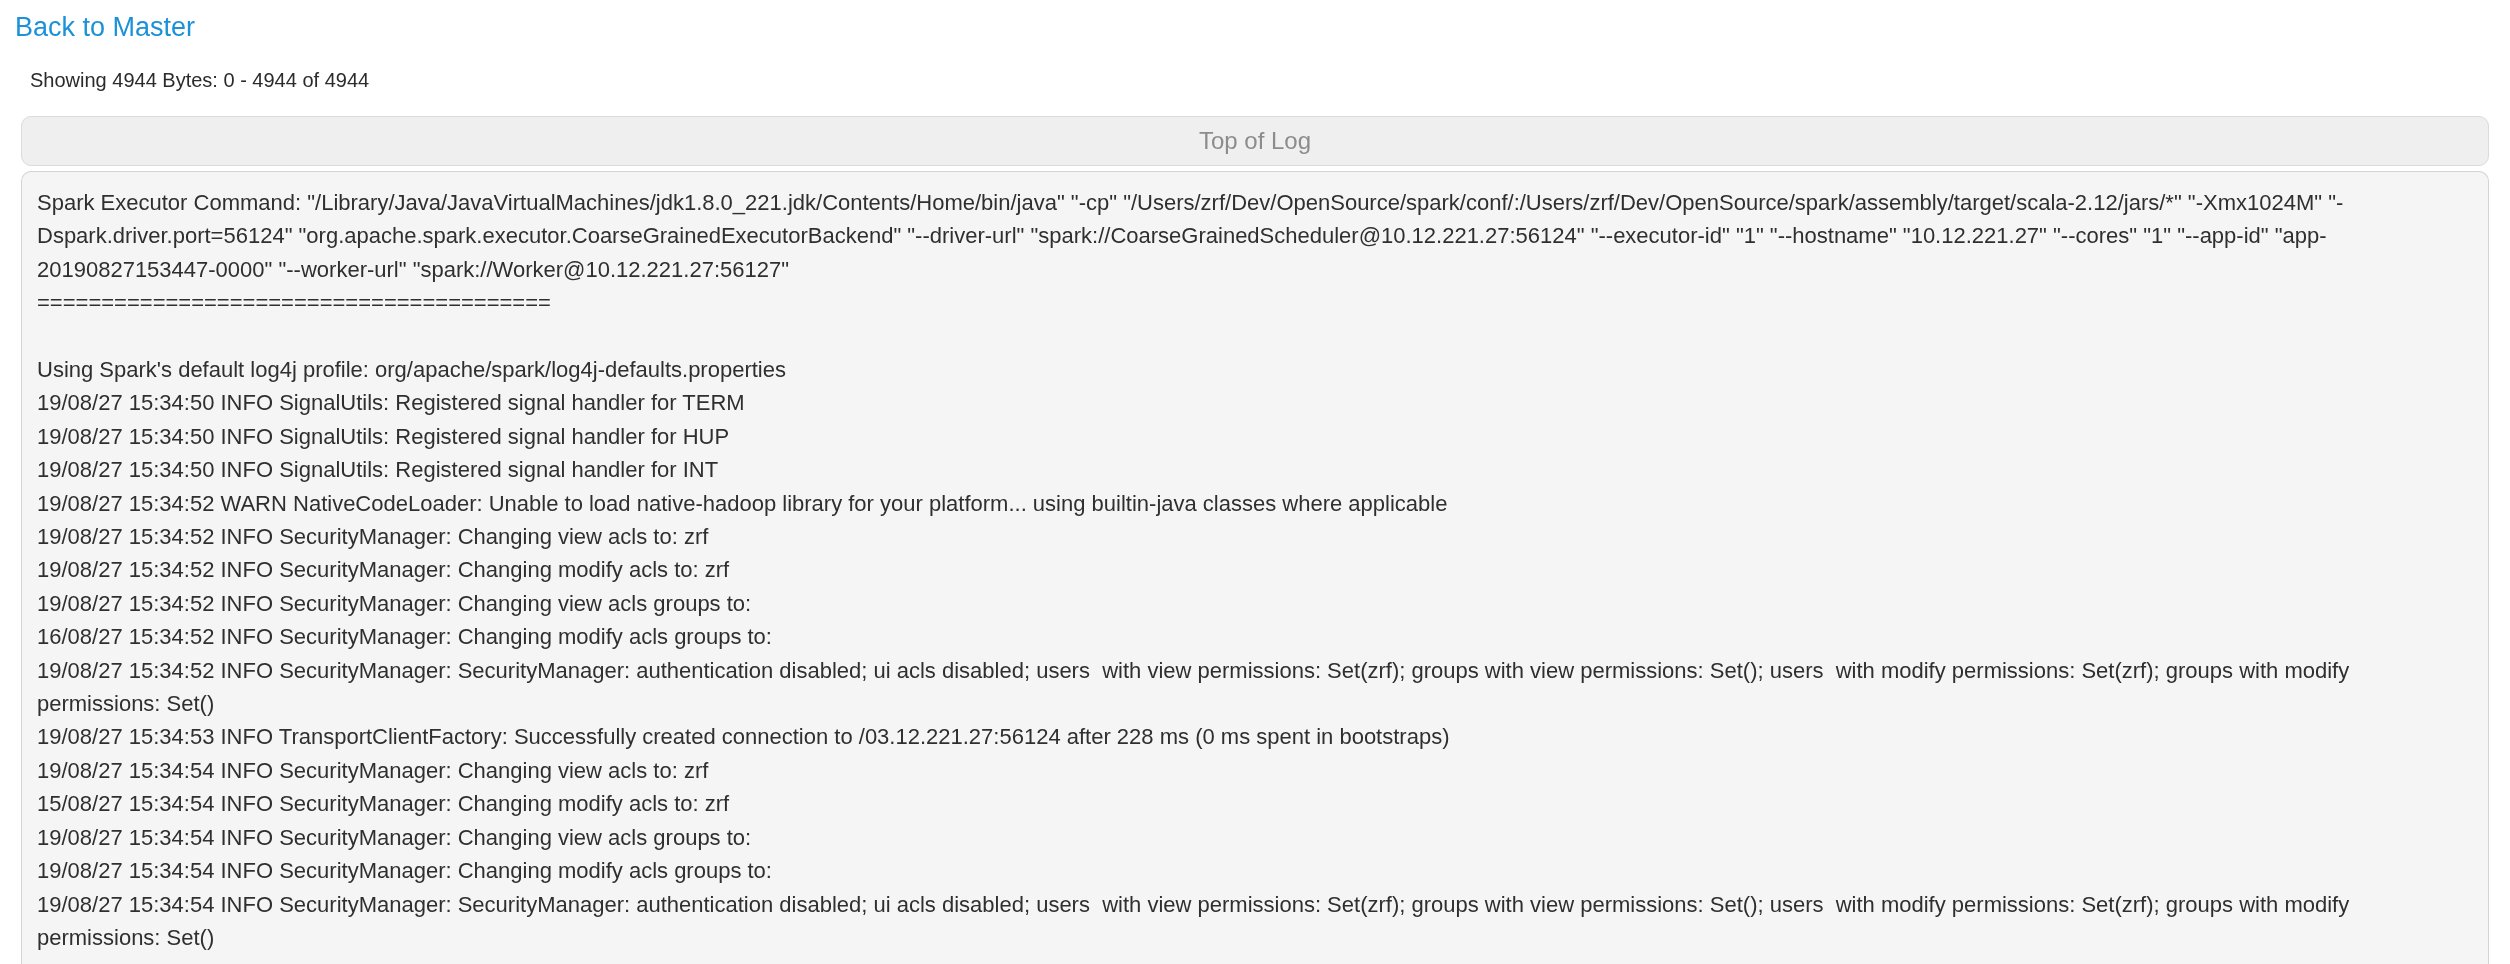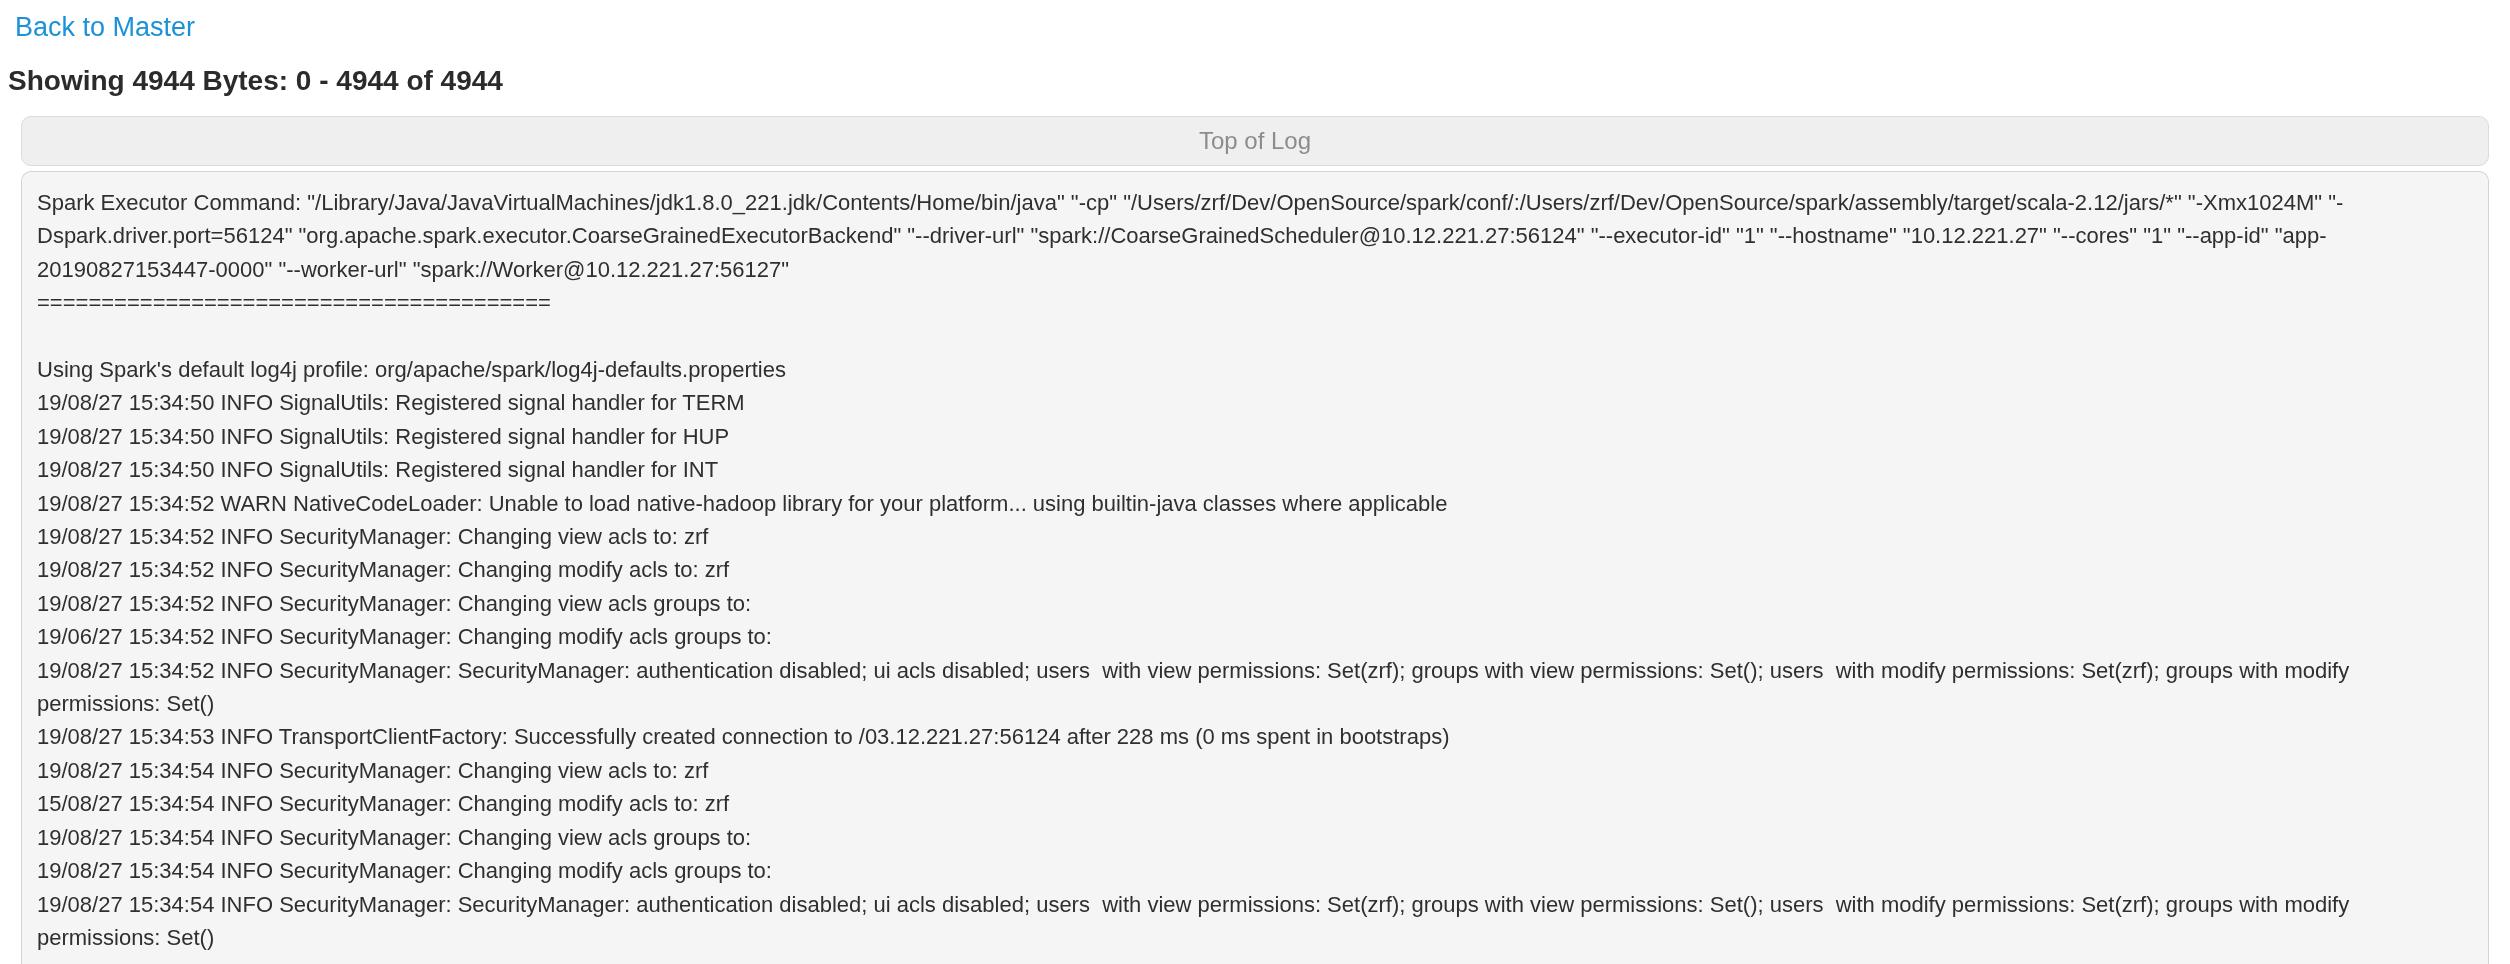--- a/index.html
+++ b/index.html
@@ -23,25 +23,24 @@
   .back-link {
     display: inline-block;
     margin: 13px 0 0 15px;
     font-size: 27px;
     line-height: 28px;
     color: var(--link-color);
     text-decoration: none;
     cursor: pointer;
   }
   .byte-range {
-    margin: 25px 0 0 8px;
-    font-size: 28px;
+    margin: 25px 0 0 30px;
+    font-size: 20px;
     line-height: 29px;
     color: var(--page-text);
-    font-weight: bold;
   }
   .log-header {
     margin: 21px 21px 5px 21px;
     height: 50px;
     background: var(--header-bg);
     border: 1px solid var(--header-border);
     border-radius: 10px;
     display: flex;
     align-items: center;
     justify-content: center;
@@ -84,21 +83,21 @@
       <div class="log-line">========================================</div>
       <div class="log-line"></div>
       <div class="log-line">Using Spark's default log4j profile: org/apache/spark/log4j-defaults.properties</div>
       <div class="log-line">19/08/27 15:34:50 INFO SignalUtils: Registered signal handler for TERM</div>
       <div class="log-line">19/08/27 15:34:50 INFO SignalUtils: Registered signal handler for HUP</div>
       <div class="log-line">19/08/27 15:34:50 INFO SignalUtils: Registered signal handler for INT</div>
       <div class="log-line">19/08/27 15:34:52 WARN NativeCodeLoader: Unable to load native-hadoop library for your platform... using builtin-java classes where applicable</div>
       <div class="log-line">19/08/27 15:34:52 INFO SecurityManager: Changing view acls to: zrf</div>
       <div class="log-line">19/08/27 15:34:52 INFO SecurityManager: Changing modify acls to: zrf</div>
       <div class="log-line">19/08/27 15:34:52 INFO SecurityManager: Changing view acls groups to:</div>
-      <div class="log-line">19/06/27 15:34:52 INFO SecurityManager: Changing modify acls groups to:</div>
+      <div class="log-line">16/08/27 15:34:52 INFO SecurityManager: Changing modify acls groups to:</div>
       <div class="log-line">19/08/27 15:34:52 INFO SecurityManager: SecurityManager: authentication disabled; ui acls disabled; users  with view permissions: Set(zrf); groups with view permissions: Set(); users  with modify permissions: Set(zrf); groups with modify permissions: Set()</div>
       <div class="log-line">19/08/27 15:34:53 INFO TransportClientFactory: Successfully created connection to /03.12.221.27:56124 after 228 ms (0 ms spent in bootstraps)</div>
       <div class="log-line">19/08/27 15:34:54 INFO SecurityManager: Changing view acls to: zrf</div>
       <div class="log-line">15/08/27 15:34:54 INFO SecurityManager: Changing modify acls to: zrf</div>
       <div class="log-line">19/08/27 15:34:54 INFO SecurityManager: Changing view acls groups to:</div>
       <div class="log-line">19/08/27 15:34:54 INFO SecurityManager: Changing modify acls groups to:</div>
       <div class="log-line">19/08/27 15:34:54 INFO SecurityManager: SecurityManager: authentication disabled; ui acls disabled; users  with view permissions: Set(zrf); groups with view permissions: Set(); users  with modify permissions: Set(zrf); groups with modify permissions: Set()</div>
     </div>
 </div>
 

